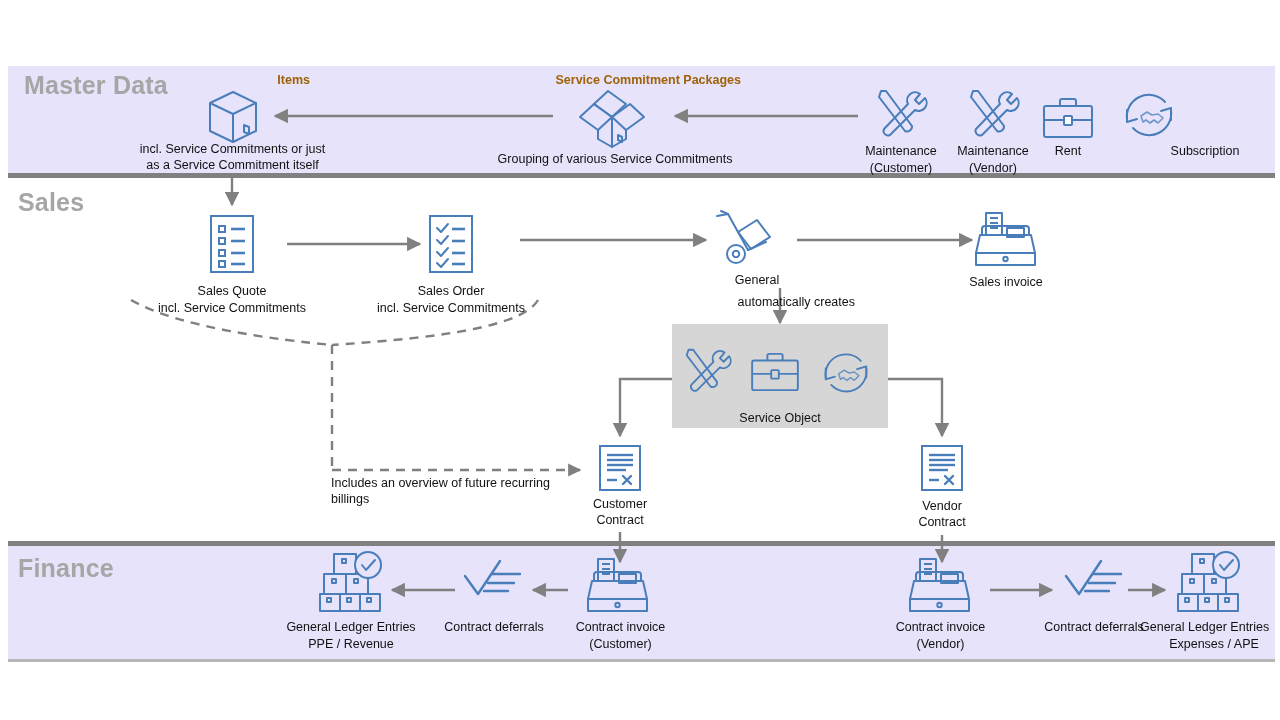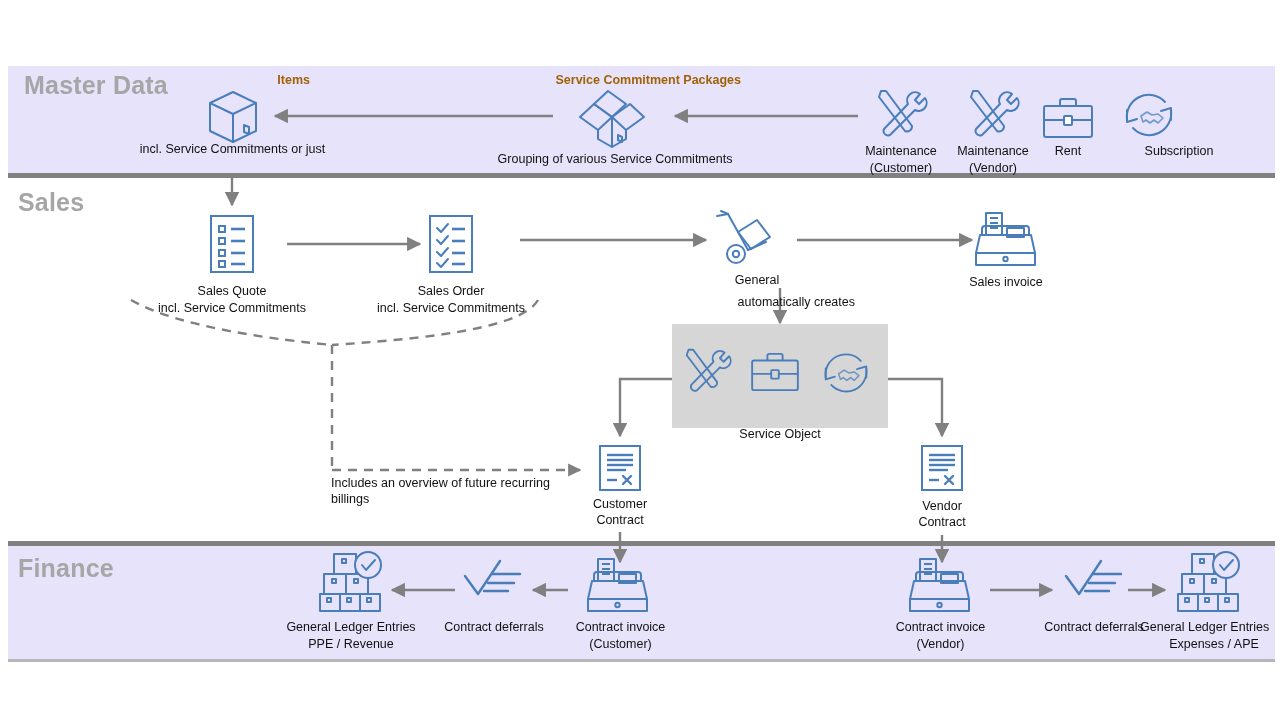--- a/index.html
+++ b/index.html
@@ -379,45 +379,46 @@
         <rect x="29" y="47" width="4" height="4"></rect>
       <rect x="42" y="43" width="20" height="17"></rect>
         <rect x="49" y="47" width="4" height="4"></rect>
       <circle cx="50" cy="14" r="13" fill="#e6e3fa"></circle>
       <path d="M44 14 l4 5 l9 -10" stroke-linecap="round" fill="none"></path>
       <line x1="50" y1="27" x2="50" y2="43"></line>
     </svg>
   </div>
 
   <div class="note" style="left:70px; top:141px; width:325px; text-align:center;">incl. Service Commitments or just</div>
+  <div class="note" style="left:70px; top:157px; width:325px; text-align:center;">as a Service Commitment itself</div>
 
   <div class="note" style="left:455px; top:151px; width:320px; text-align:center;">Grouping of various Service Commitments</div>
 
   <div class="node-label" style="left:843px; top:143px; width:116px;">Maintenance</div>
   <div class="node-label" style="left:843px; top:160px; width:116px;">(Customer)</div>
 
   <div class="node-label" style="left:935px; top:143px; width:116px;">Maintenance</div>
   <div class="node-label" style="left:935px; top:160px; width:116px;">(Vendor)</div>
 
   <div class="node-label" style="left:1028px; top:143px; width:80px;">Rent</div>
 
-  <div class="node-label" style="left:1124px; top:143px; width:110px;">Subscription</div>
+  <div class="node-label" style="left:1150px; top:143px; width:110px;">Subscription</div>
 
   <div class="node-label" style="left:152px; top:283px; width:160px;">Sales Quote</div>
   <div class="node-label" style="left:112px; top:300px; width:240px;">incl. Service Commitments</div>
 
   <div class="node-label" style="left:371px; top:283px; width:160px;">Sales Order</div>
   <div class="node-label" style="left:331px; top:300px; width:240px;">incl. Service Commitments</div>
 
   <div class="node-label" style="left:696px; top:272px; width:122px;">General</div>
   <div class="note" style="left:660px; top:294px; width:195px; text-align:right;">automatically creates</div>
 
   <div class="node-label" style="left:946px; top:274px; width:120px;">Sales invoice</div>
 
-  <div class="node-label" style="left:700px; top:426px; width:160px;">Service Object</div>
+  <div class="node-label" style="left:700px; top:410px; width:160px;">Service Object</div>
 
   <div class="note" style="left:331px; top:475px; width:300px;">Includes an overview of future recurring</div>
   <div class="note" style="left:331px; top:491px; width:300px;">billings</div>
 
   <div class="node-label" style="left:560px; top:496px; width:120px;">Customer</div>
   <div class="node-label" style="left:560px; top:512px; width:120px;">Contract</div>
 
   <div class="node-label" style="left:882px; top:498px; width:120px;">Vendor</div>
   <div class="node-label" style="left:882px; top:514px; width:120px;">Contract</div>
 

